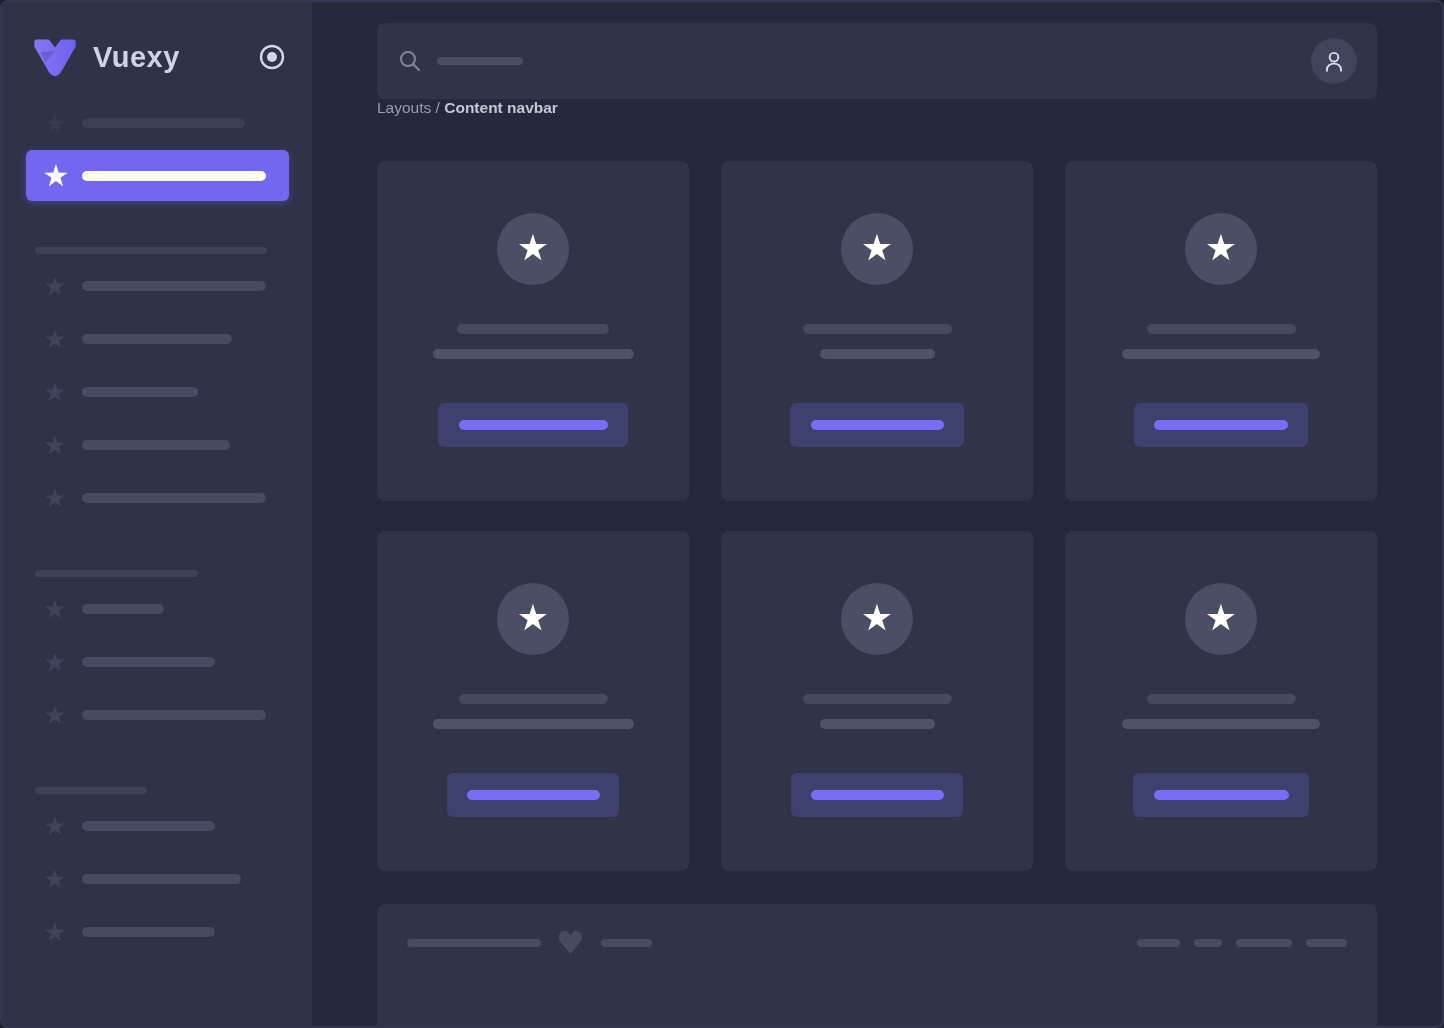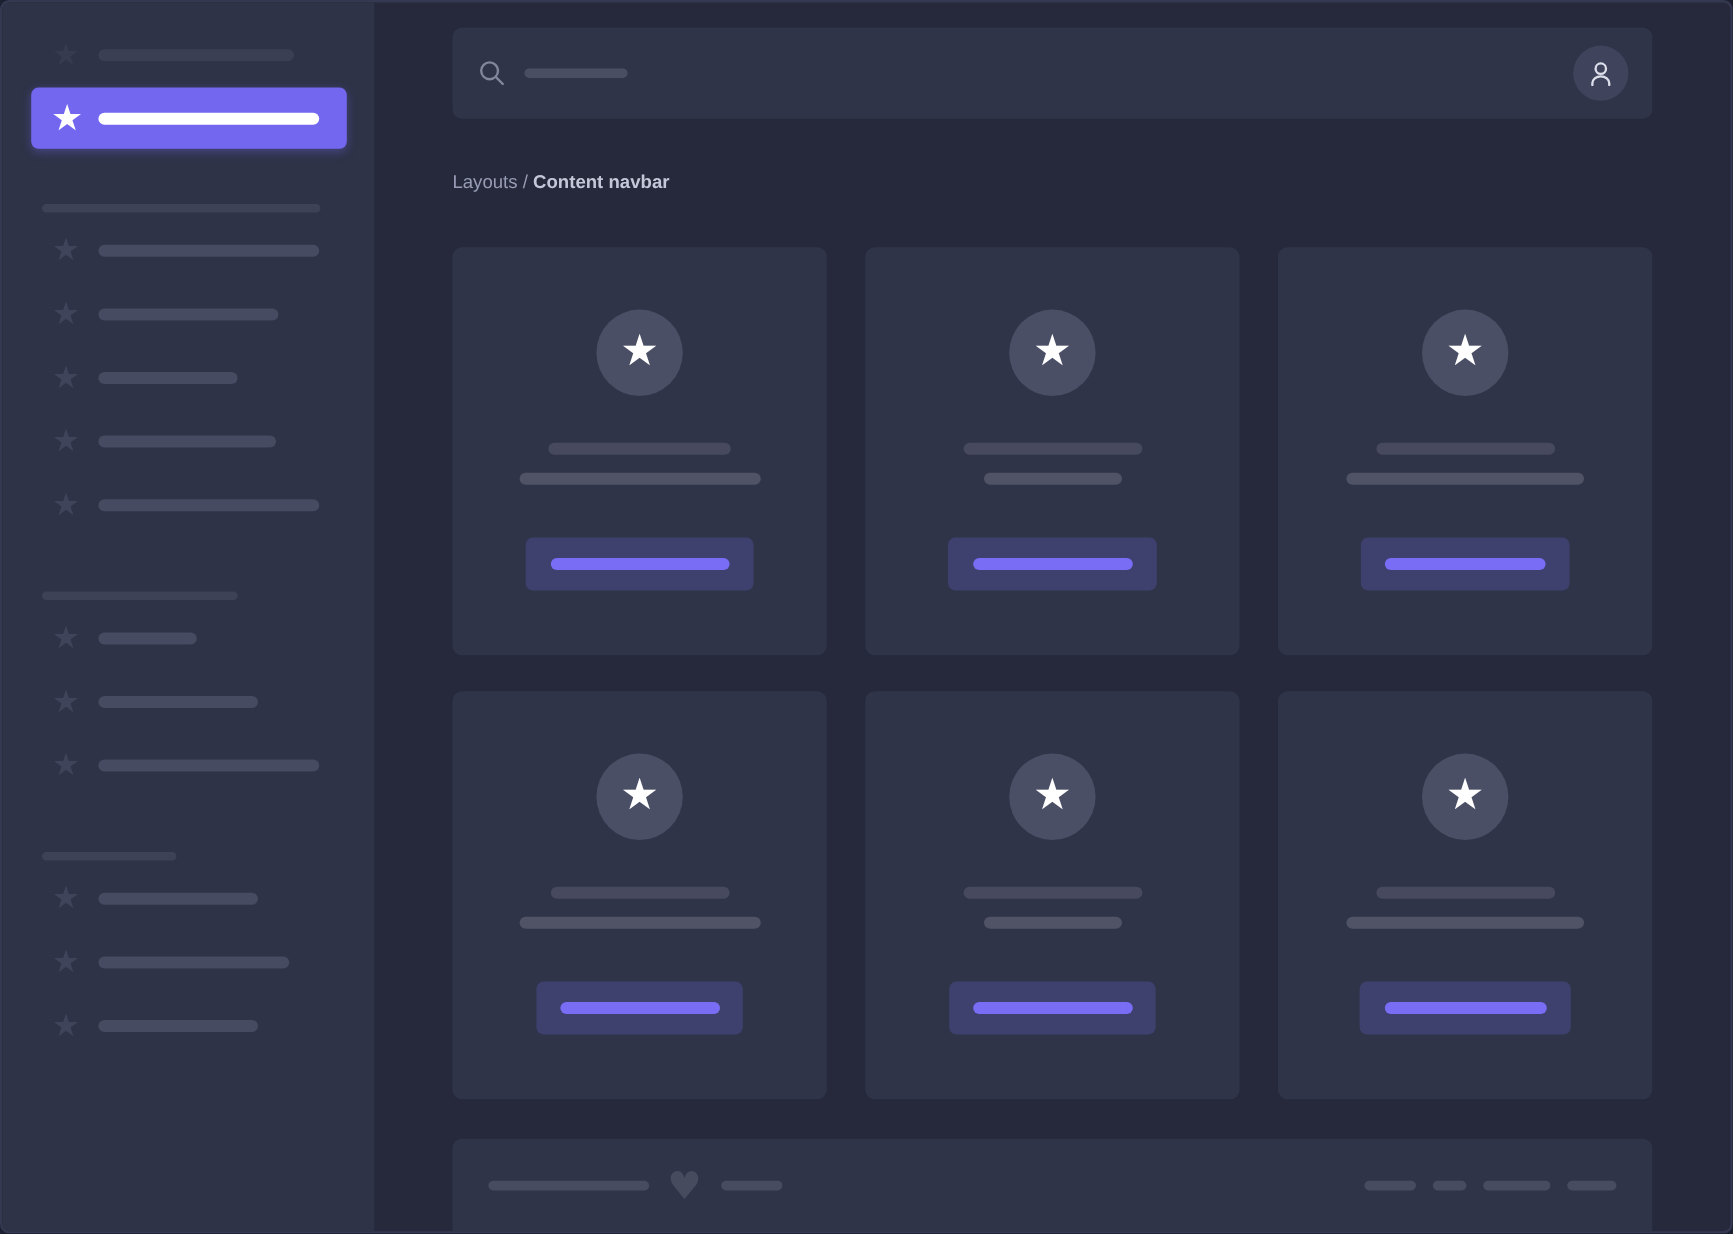--- a/index.html
+++ b/index.html
@@ -85,21 +85,20 @@
   }
   .avatar {
     margin-left:auto;
     width:46px; height:46px; border-radius:50%;
     background:#3f445c;
     display:flex; align-items:center; justify-content:center;
     cursor:pointer;
   }
 
   .breadcrumb {
-    margin-top:45px;
     font-size:15.5px; color:#989cb5;
   }
   .breadcrumb .current { font-weight:700; color:#c4c7d8; }
 
   .cards-grid {
     margin-top:44px;
     display:grid;
     grid-template-columns:repeat(3,312px);
     column-gap:32px; row-gap:30px;
   }
@@ -142,20 +141,37 @@
   }
   .footer .right-group { margin-left:auto; display:flex; align-items:center; }
   .footer .right-group .fbar { margin-left:14px; }
 </style>
 </head>
 <body>
 
 <div class="frame">
 
   <aside class="sidebar">
+    <div class="brand">
+      <svg class="brand-logo" viewBox="0 0 64 56">
+        <defs>
+          <linearGradient id="lg" x1="0" y1="0" x2="1" y2="0">
+            <stop offset="0" stop-color="#8477f4"></stop>
+            <stop offset="1" stop-color="#6f62ee"></stop>
+          </linearGradient>
+        </defs>
+        <path d="M8,8 h15 l9,12 9,-12 h15 v6 L37,47 q-5,6 -10,0 L8,14 Z" fill="url(#lg)" stroke="url(#lg)" stroke-width="5" stroke-linejoin="round"></path>
+        <path d="M13,22 L32,20 L20,35 Z" fill="rgba(20,16,60,0.18)"></path>
+      </svg>
+      <div class="brand-title">Vuexy</div>
+      <svg class="brand-pin" viewBox="0 0 28 28">
+        <circle cx="14" cy="14" r="11" fill="none" stroke="#d3d6ec" stroke-width="2.4"></circle>
+        <circle cx="14" cy="14" r="5" fill="#d3d6ec"></circle>
+      </svg>
+    </div>
     <nav class="side-menu">
         <div class="side-item dimmed">
           <span class="star">★</span>
           <span class="bar" style="width: 163px;"></span>
         </div>
         <div class="side-item active">
           <span class="star">★</span>
           <span class="bar" style="width: 184px;"></span>
         </div>
         <div class="group-header" style="width: 232px;"></div>

